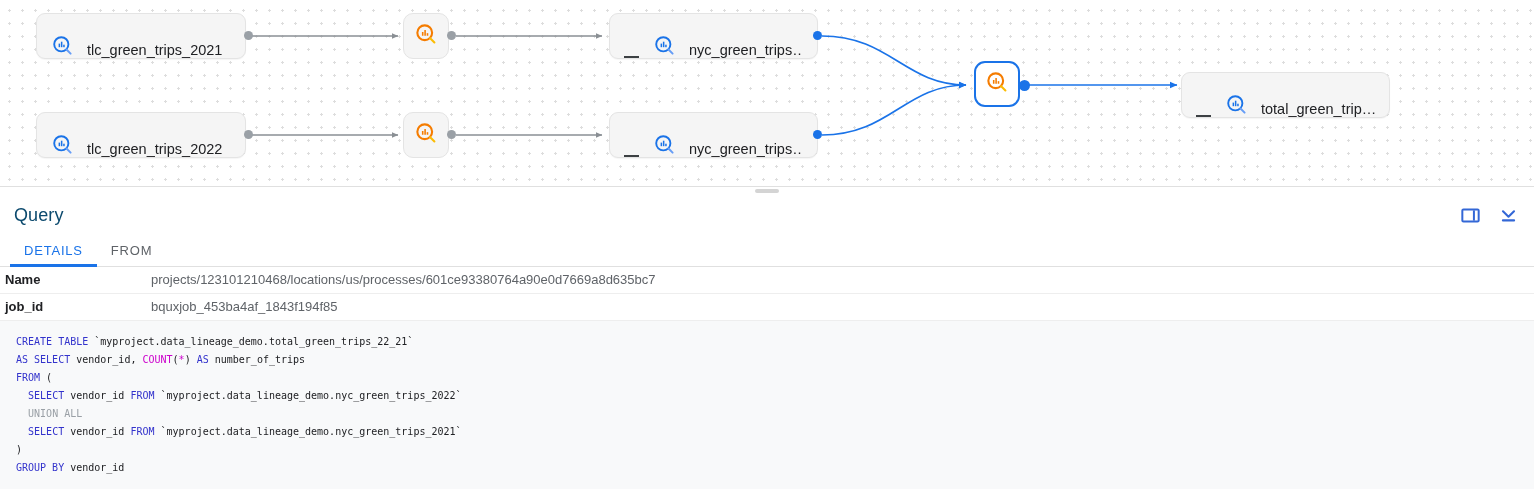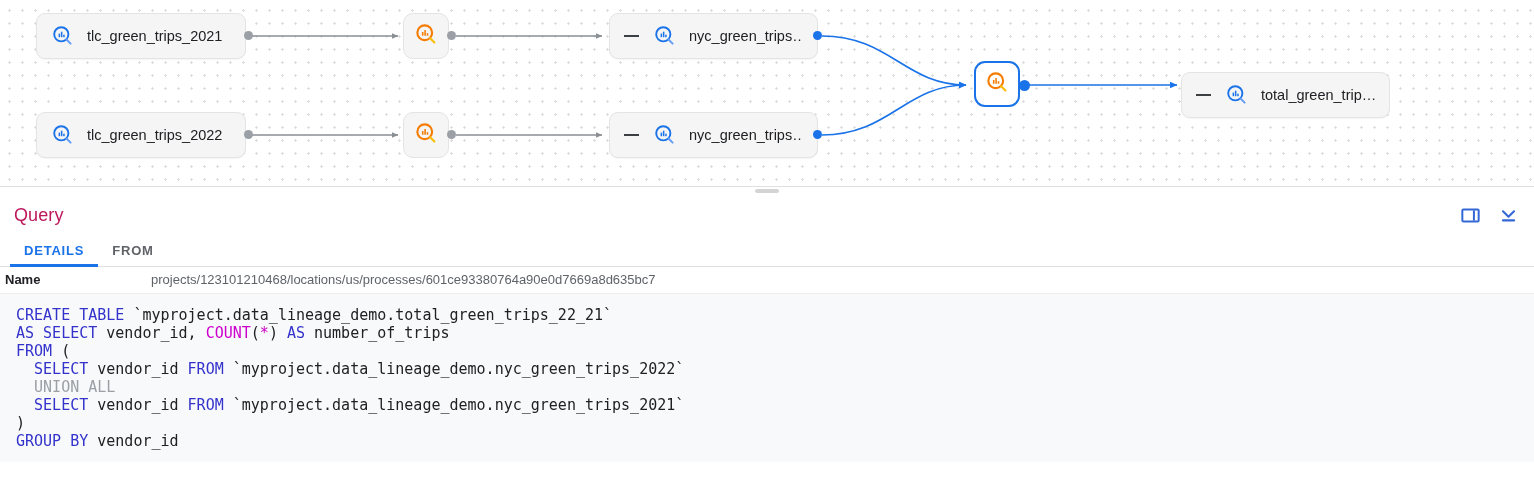--- a/index.html
+++ b/index.html
@@ -26,21 +26,21 @@
     overflow: hidden;
   }
   .edges { position: absolute; left: 0; top: 0; width: 1534px; height: 186px; }
 
   .node {
     position: absolute;
     background: #f5f5f5;
     border: 1px solid #e4e4e4;
     border-radius: 9px;
     display: flex;
-    align-items: center;
+    align-items: flex-end;
     height: 46px;
     padding: 0 14px;
     box-shadow: 0 1px 1px rgba(0,0,0,0.04);
   }
   .node .collapse-dash {
     width: 15px; height: 2px;
     background: #3c4043;
     margin-right: 14px;
     flex: 0 0 auto;
   }
@@ -94,21 +94,21 @@
 
   .panel-header {
     height: 40px;
     display: flex;
     align-items: center;
     padding: 0 14px 0 14px;
     background: #fff;
   }
   .panel-title {
     font-size: 18px;
-    color: #be185d;
+    color: #0c4a6e;
     font-weight: 400;
     letter-spacing: 0.1px;
   }
   .panel-actions { margin-left: auto; display: flex; align-items: center; gap: 14px; }
   .icon-btn {
     width: 24px; height: 24px;
     display: flex; align-items: center; justify-content: center;
     cursor: pointer;
     border-radius: 50%;
   }
@@ -121,21 +121,21 @@
     background: #fff;
   }
   .tab {
     font-size: 13px;
     letter-spacing: 0.8px;
     color: #5f6368;
     padding: 0 14px;
     display: flex; align-items: center;
     cursor: pointer;
     position: relative;
-    font-weight: 700;
+    font-weight: 400;
   }
   .tab.active { color: #1a73e8; }
   .tab.active::after {
     content: "";
     position: absolute;
     left: 0; right: 0; bottom: -1px;
     height: 3px;
     background: #1a73e8;
   }
 
@@ -147,21 +147,21 @@
 
   
   .sql-wrap {
     background: #f8f9fa;
     padding: 12px 0 10px 0;
     height: 168px;
     overflow: hidden;
   }
   .sql {
     font-family: "DejaVu Sans Mono", "Liberation Mono", monospace;
-    font-size: 15px;
+    font-size: 10px;
     line-height: 18px;
     color: #202124;
     white-space: pre;
     padding-left: 16px;
     margin: 0;
   }
   .k  { color: #3333cc; }   
   .f  { color: #cc00cc; }   
   .c  { color: #9aa0a6; }   
   .p  { color: #202124; }   
@@ -333,20 +333,24 @@
   <div class="tab active">DETAILS</div>
   <div class="tab">FROM</div>
 </div>
 
 <table class="kv-table">
   <tbody>
     <tr>
       <td class="kv-key">Name</td>
       <td class="kv-val">projects/123101210468/locations/us/processes/601ce93380764a90e0d7669a8d635bc7</td>
     </tr>
+    <tr>
+      <td class="kv-key">job_id</td>
+      <td class="kv-val">bquxjob_453ba4af_1843f194f85</td>
+    </tr>
   </tbody>
 </table>
 
 <div class="sql-wrap">
   <pre class="sql" id="sql-code"><span class="k">CREATE TABLE </span><span class="p">`myproject.data_lineage_demo.total_green_trips_22_21`</span>
 <span class="k">AS SELECT </span><span class="p">vendor_id, </span><span class="f">COUNT</span><span class="p">(</span><span class="f">*</span><span class="p">) </span><span class="k">AS </span><span class="p">number_of_trips</span>
 <span class="k">FROM </span><span class="p">(</span>
 <span class="p">  </span><span class="k">SELECT </span><span class="p">vendor_id </span><span class="k">FROM </span><span class="p">`myproject.data_lineage_demo.nyc_green_trips_2022`</span>
 <span class="p">  </span><span class="c">UNION ALL</span>
 <span class="p">  </span><span class="k">SELECT </span><span class="p">vendor_id </span><span class="k">FROM </span><span class="p">`myproject.data_lineage_demo.nyc_green_trips_2021`</span>

